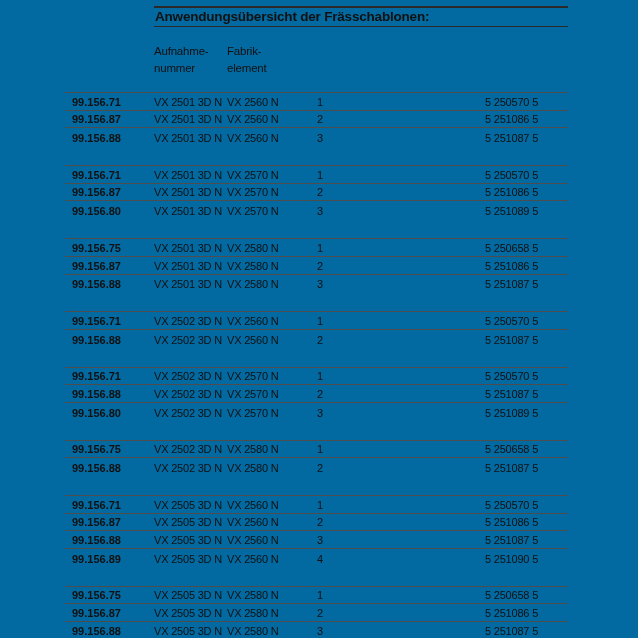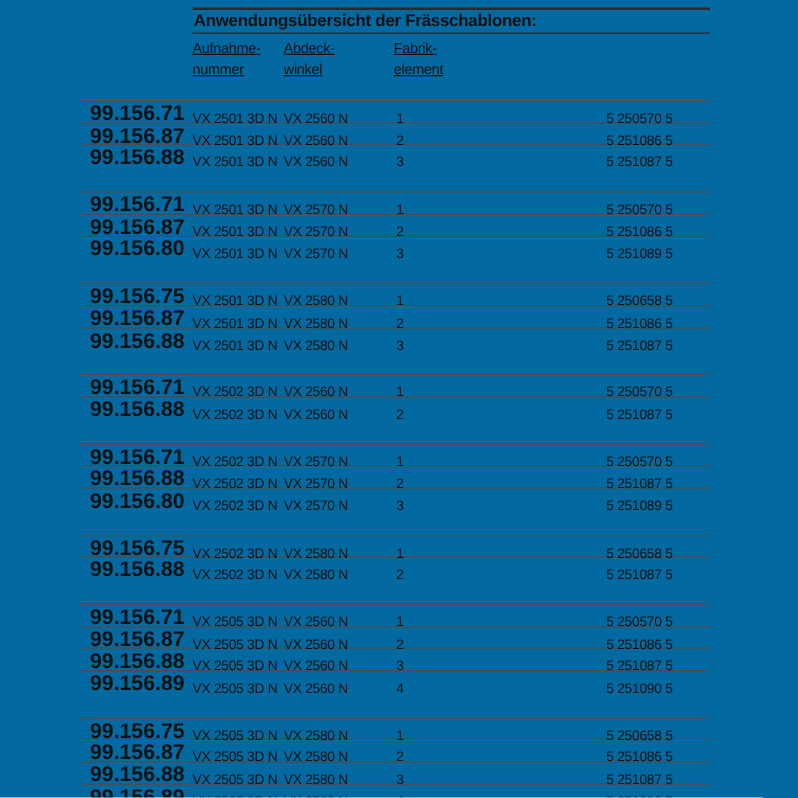--- a/index.html
+++ b/index.html
@@ -30,26 +30,25 @@
     font-weight: bold;
     font-size: 13.5px;
     letter-spacing: -0.2px;
     padding: 1px 0 2px 1px;
     white-space: nowrap;
   }
 
   .col-headers {
     display: grid;
     grid-template-columns: 73px 88px 170px 83px;
-    margin-top: 4px;
+    margin-top: 16px;
     margin-bottom: 15px;
     font-size: 11.5px;
     line-height: 17px;
     letter-spacing: -0.2px;
-    text-decoration: underline;
   }
 
   .group {
     border-top: 1px solid #4d4d4d;
     margin-top: 19px;
   }
   .group:first-child { margin-top: 0; }
 
   .row {
     display: grid;
@@ -62,21 +61,21 @@
   .cell {
     display: flex;
     align-items: flex-end;
     padding-bottom: 2px;
     white-space: nowrap;
     overflow: visible;
   }
 
   .c-article {
     font-weight: bold;
-    font-size: 17px;
+    font-size: 11px;
     padding-left: 7px;
     letter-spacing: 0;
     text-align: center;
   }
   .c-val {
     font-size: 11px;
     letter-spacing: -0.2px;
   }
   .c-stufe { padding-left: 2px; }
 </style>
@@ -88,24 +87,20 @@
 
     <div class="head-zone">
       <div class="title">Anwendungsübersicht der Frässchablonen:</div>
 
       <div class="col-headers">
         <div class="hcell">
           <div>Aufnahme-</div>
           <div>nummer</div>
         </div>
         <div class="hcell">
-          <div>Abdeck-</div>
-          <div>winkel</div>
-        </div>
-        <div class="hcell">
           <div>Fabrik-</div>
           <div>element</div>
         </div>
       </div>
     </div>
 
     <div id="groups">
         <div class="group">
           <div class="row">
             <div class="cell c-article">99.156.71</div>

